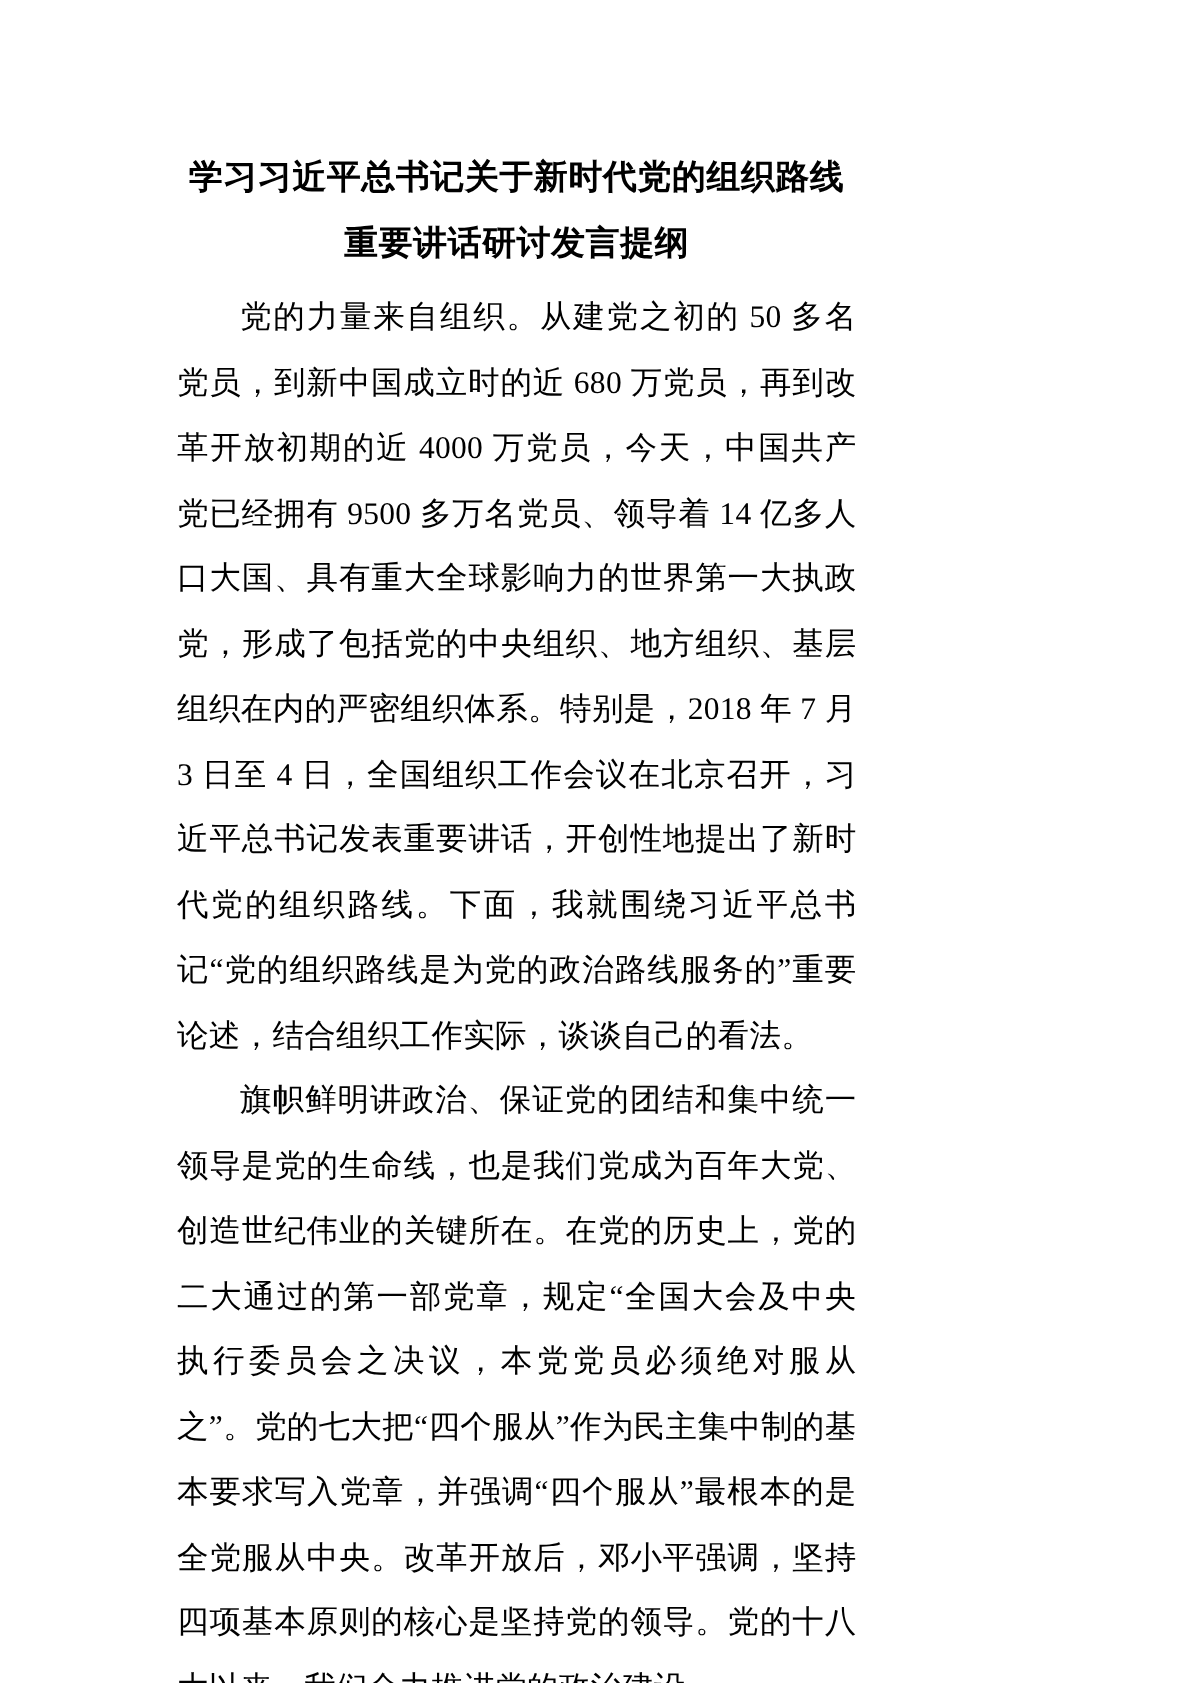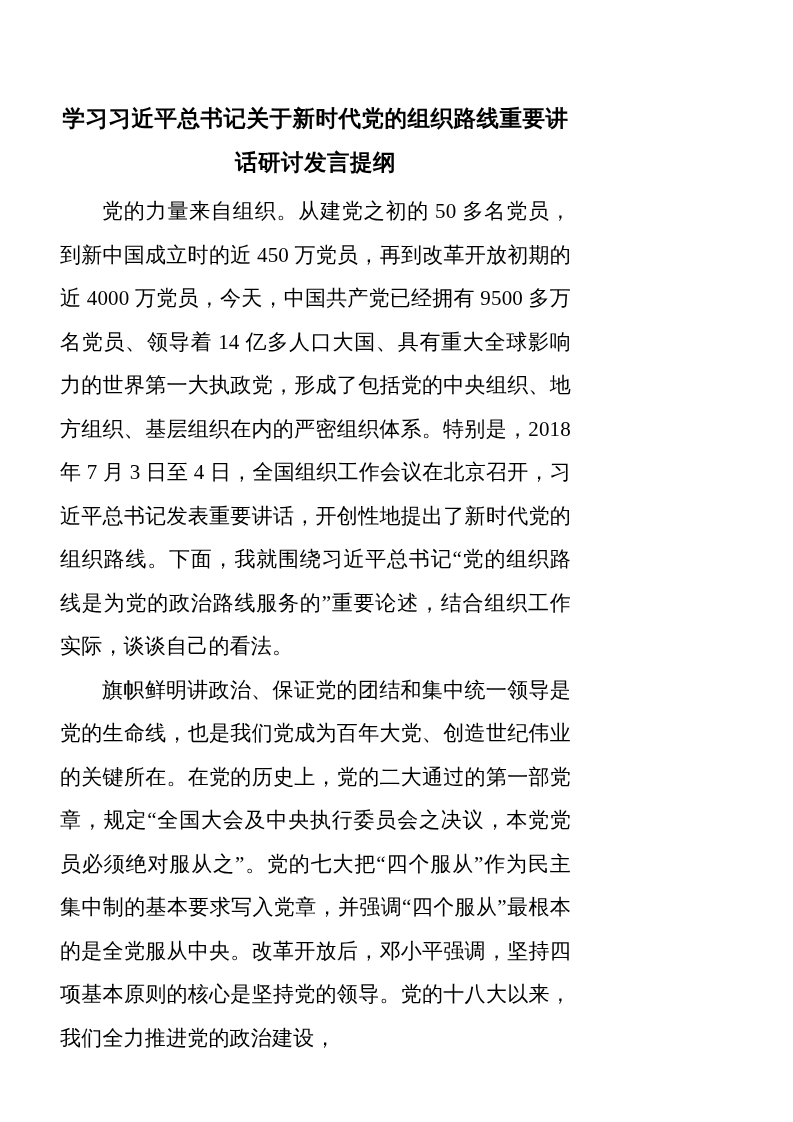--- a/index.html
+++ b/index.html
@@ -12,21 +12,21 @@
     height: 1122px;
     font-family: "Liberation Serif", "DejaVu Serif", serif;
     color: #000000;
     overflow: hidden;
   }
   .page {
     position: relative;
     width: 689px;
     height: 1122px;
     box-sizing: border-box;
-    padding: 96px 118px 70px 60px;
+    padding: 96px 118px 70px 118px;
     background: #ffffff;
   }
   .doc-title {
     font-family: "DejaVu Serif", "Liberation Serif", serif;
     font-weight: bold;
     font-size: 22.5px;
     line-height: 44px;
     text-align: center;
     letter-spacing: 0.5px;
     margin: 0 0 6px 0;
@@ -51,15 +51,15 @@
     text-indent: 2em;
     margin: 0;
     letter-spacing: 0.2px;
   }
 </style>
 </head>
 <body>
 
 <div class="page">
   <h1 class="doc-title">学习习近平总书记关于新时代党的组织路线重要讲话研讨发言提纲</h1>
-  <p class="para">党的力量来自组织。从建党之初的 50 多名党员，到新中国成立时的近 450 万党员，再到改革开放初期的近 4000 万党员，今天，中国共产党已经拥有 9500 多万名党员、领导着 14 亿多人口大国、具有重大全球影响力的世界第一大执政党，形成了包括党的中央组织、地方组织、基层组织在内的严密组织体系。特别是，2018 年 7 月 3 日至 4 日，全国组织工作会议在北京召开，习近平总书记发表重要讲话，开创性地提出了新时代党的组织路线。下面，我就围绕习近平总书记“党的组织路线是为党的政治路线服务的”重要论述，结合组织工作实际，谈谈自己的看法。</p>
+  <p class="para">党的力量来自组织。从建党之初的 50 多名党员，到新中国成立时的近 680 万党员，再到改革开放初期的近 4000 万党员，今天，中国共产党已经拥有 9500 多万名党员、领导着 14 亿多人口大国、具有重大全球影响力的世界第一大执政党，形成了包括党的中央组织、地方组织、基层组织在内的严密组织体系。特别是，2018 年 7 月 3 日至 4 日，全国组织工作会议在北京召开，习近平总书记发表重要讲话，开创性地提出了新时代党的组织路线。下面，我就围绕习近平总书记“党的组织路线是为党的政治路线服务的”重要论述，结合组织工作实际，谈谈自己的看法。</p>
   <p class="para">旗帜鲜明讲政治、保证党的团结和集中统一领导是党的生命线，也是我们党成为百年大党、创造世纪伟业的关键所在。在党的历史上，党的二大通过的第一部党章，规定“全国大会及中央执行委员会之决议，本党党员必须绝对服从之”。党的七大把“四个服从”作为民主集中制的基本要求写入党章，并强调“四个服从”最根本的是全党服从中央。改革开放后，邓小平强调，坚持四项基本原则的核心是坚持党的领导。党的十八大以来，我们全力推进党的政治建设，</p>
 </div>
 
 </body></html>

